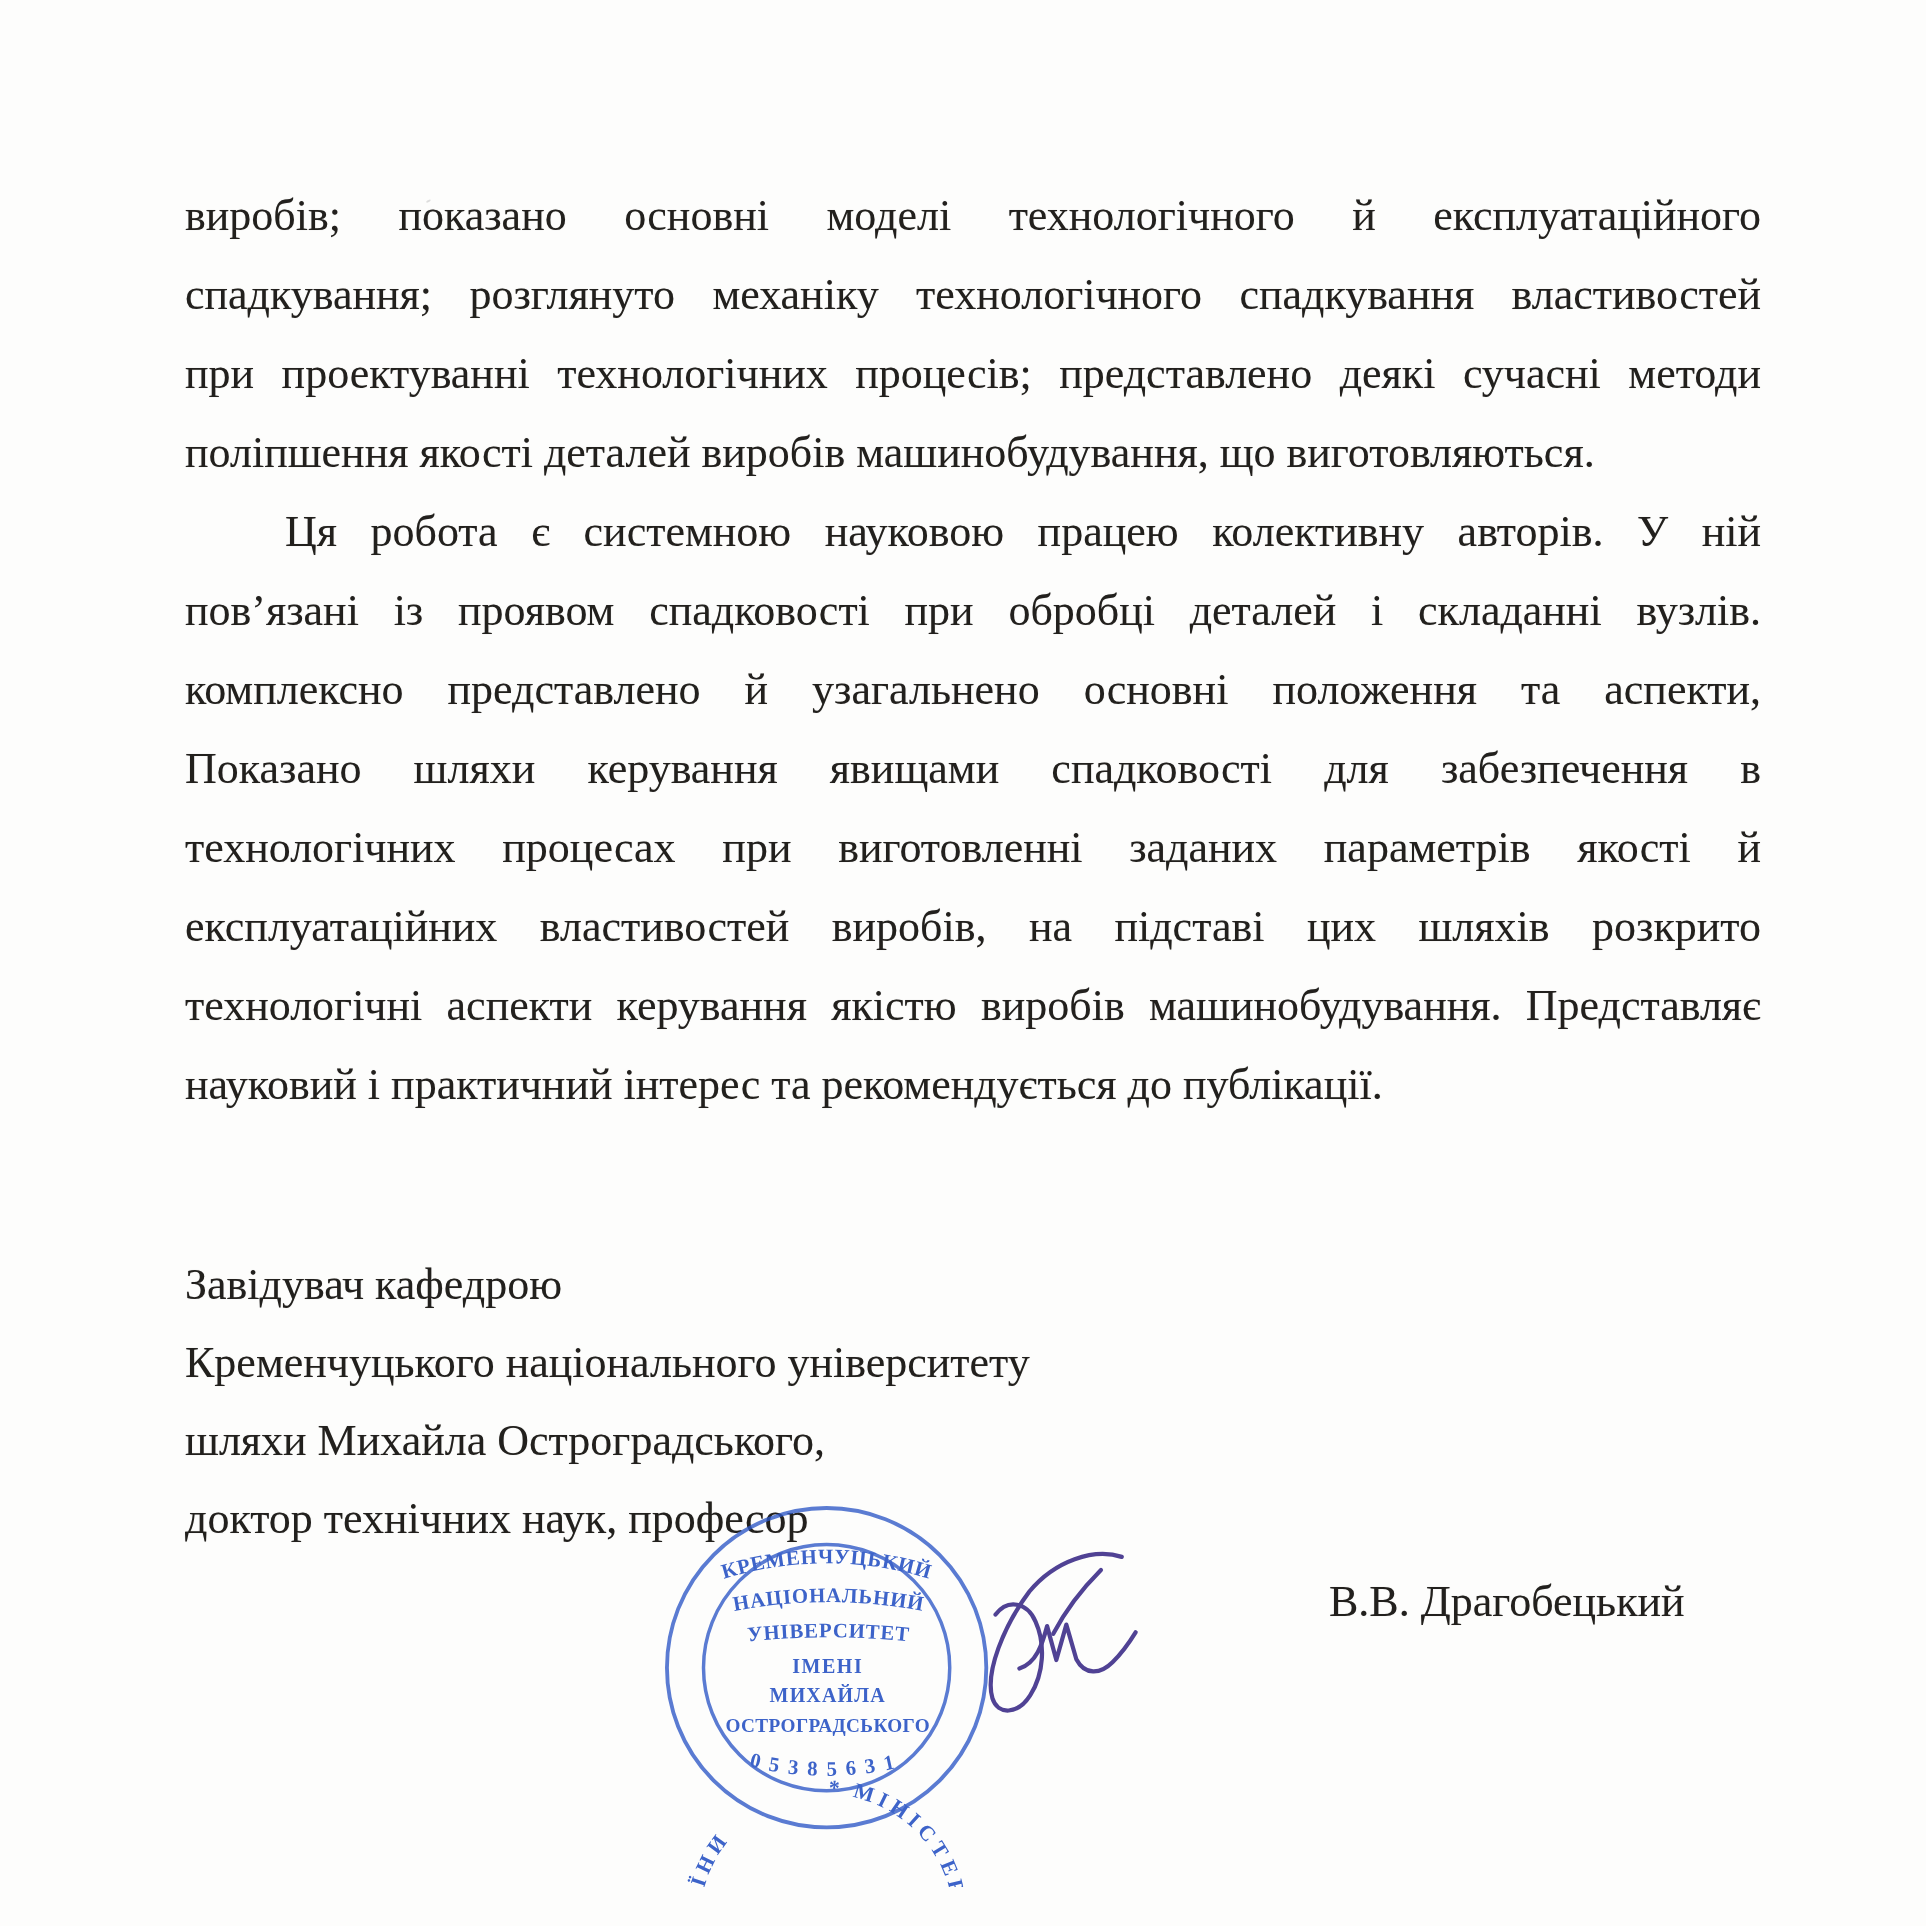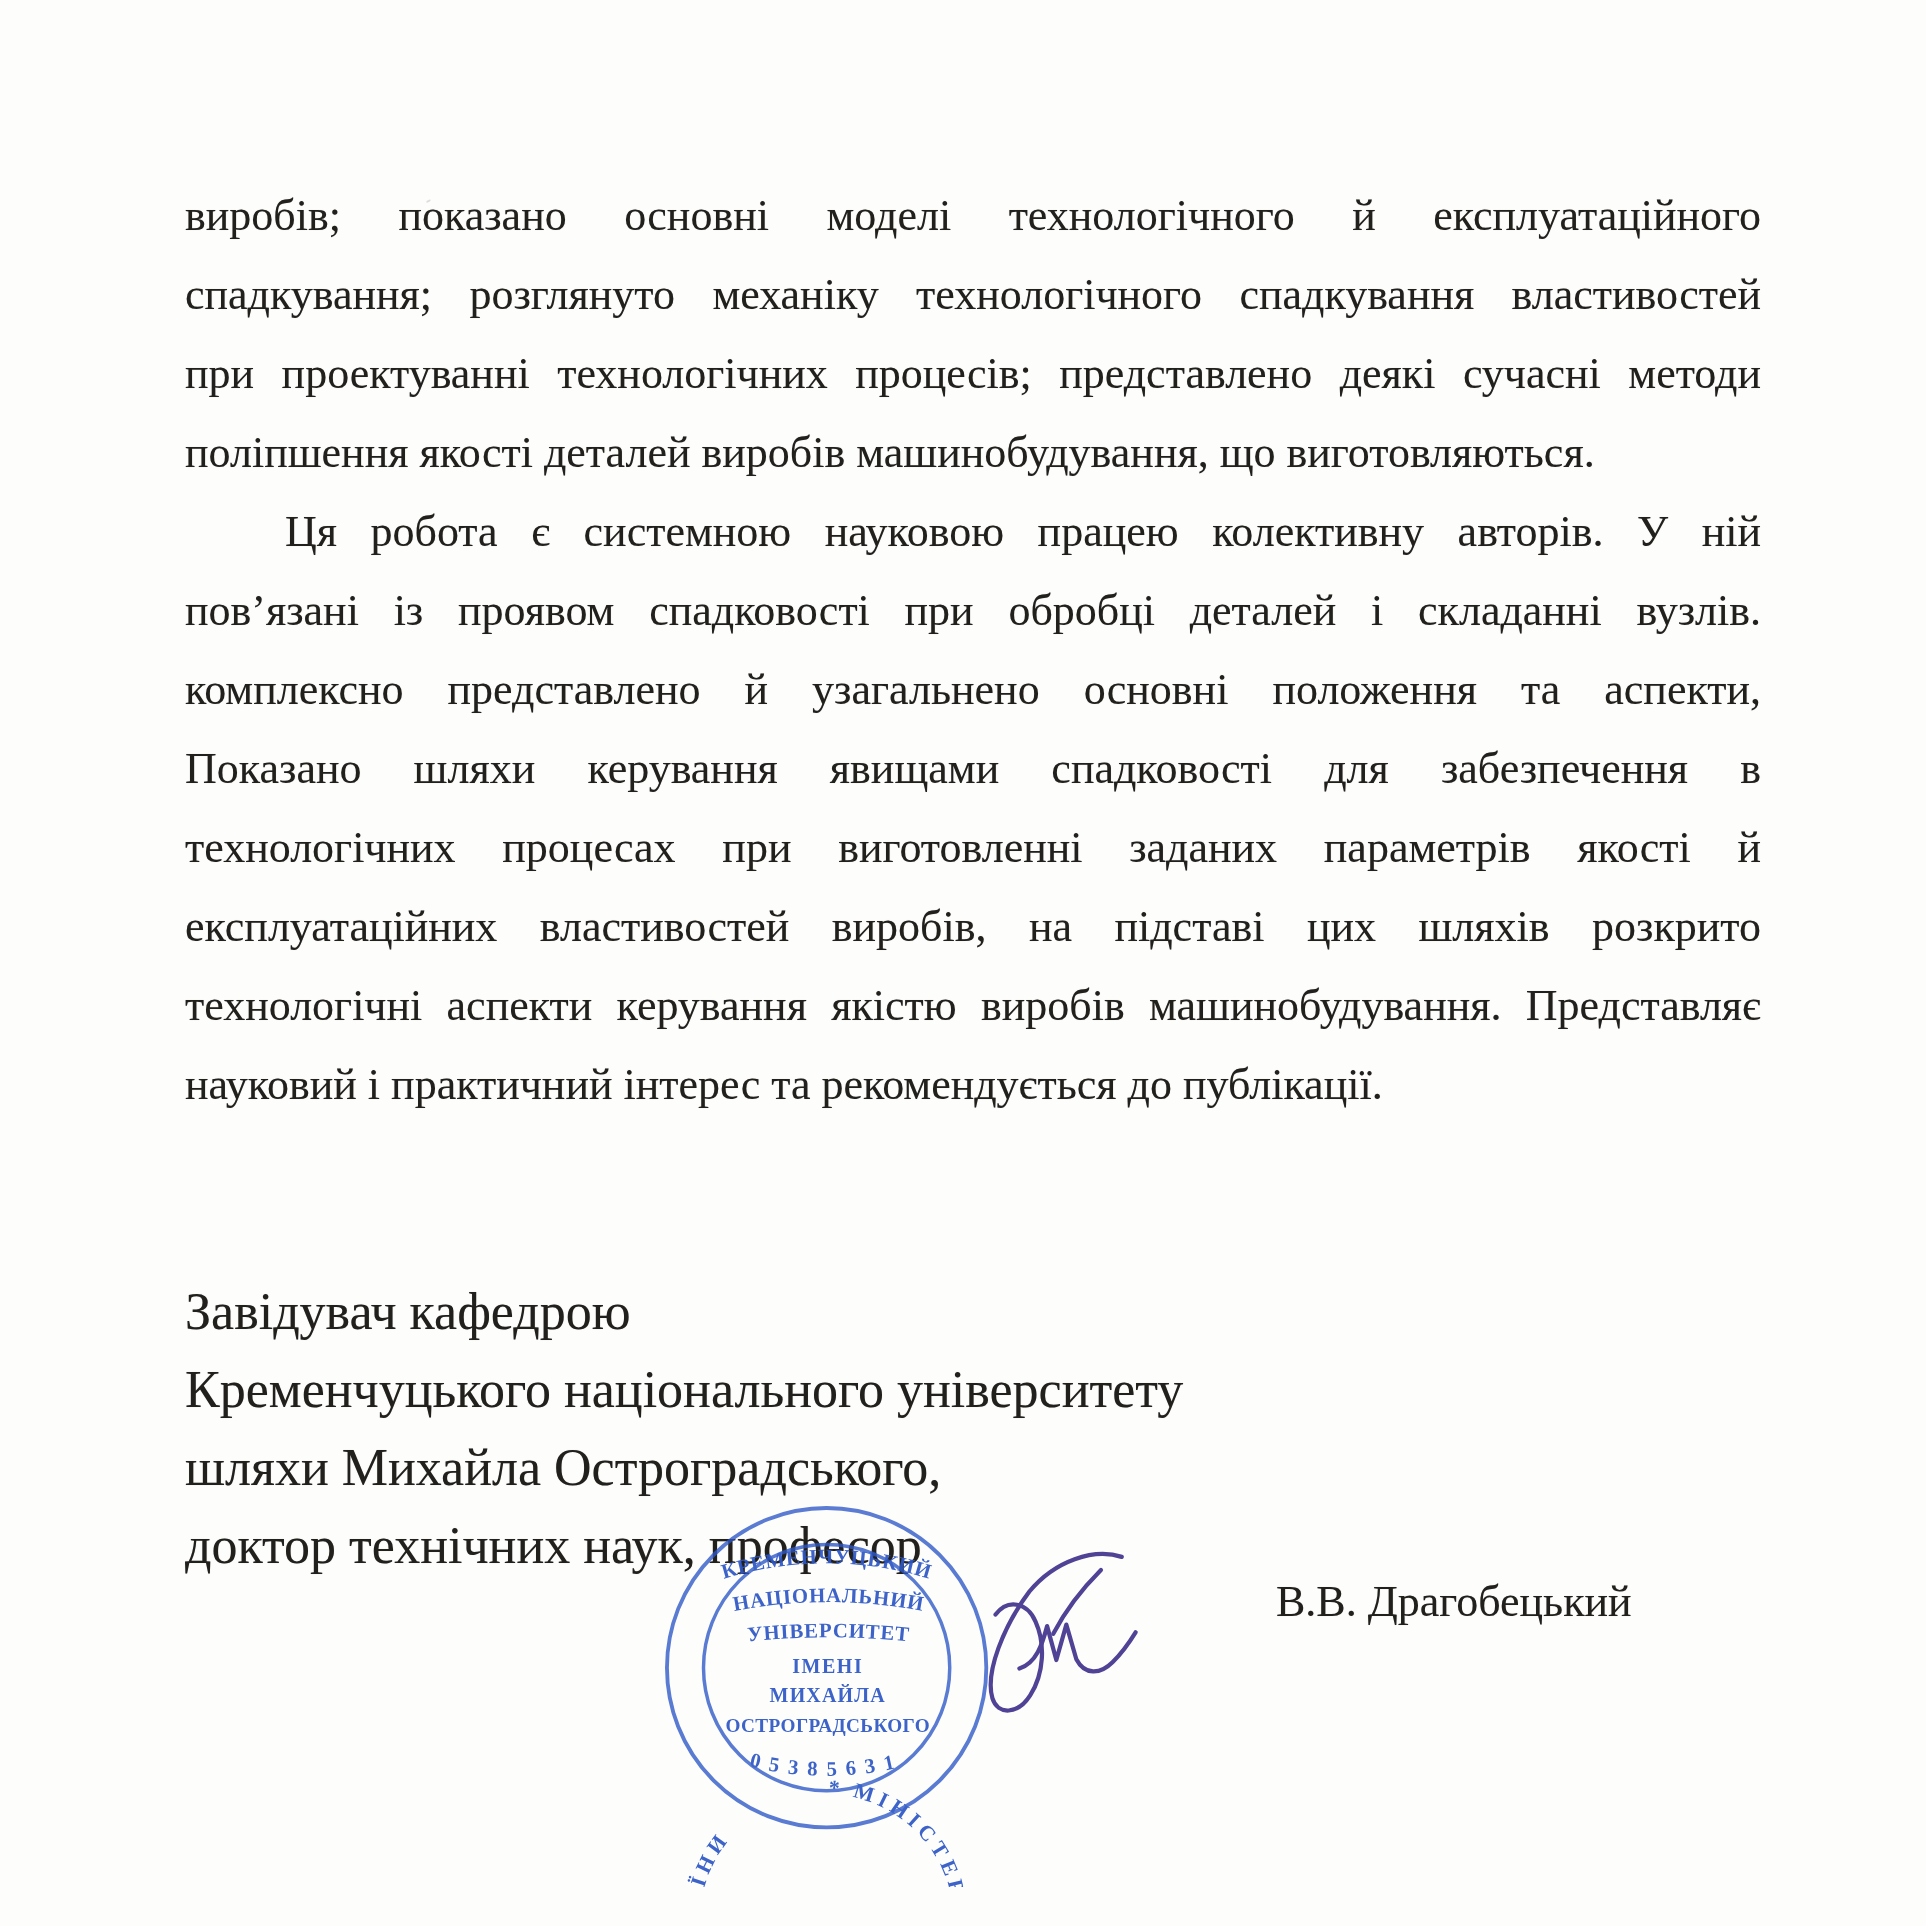--- a/index.html
+++ b/index.html
@@ -21,30 +21,30 @@
     line-height: 79px;
     text-shadow: 0 0 0.8px rgba(35,32,30,0.28);
   }
   .bodytext .ln { height: 79px; white-space: normal; }
   .jline { text-align: justify; text-align-last: justify; }
   .lline { text-align: center; text-align-last: left; }
   .indent { padding-left: 100px; }
   .sigblock {
     position: absolute;
     left: 185px;
-    top: 1273px;
+    top: 1246px;
     width: 1156px;
-    font-size: 52px;
+    font-size: 44px;
     line-height: 78px;
     text-shadow: 0 0 0.8px rgba(35,32,30,0.28);
   }
   .sigblock .ln { height: 78px; }
   .signame {
     position: absolute;
-    left: 1276px;
+    left: 1329px;
     top: 1563px;
     width: 539px;
     font-size: 44px;
     line-height: 78px;
     text-shadow: 0 0 0.8px rgba(35,32,30,0.28);
   }
   .stamp-svg { position: absolute; left: 636px; top: 1483px; }
   .stamp-ring-text {
     font-family: "Liberation Serif", serif;
     font-weight: bold;

